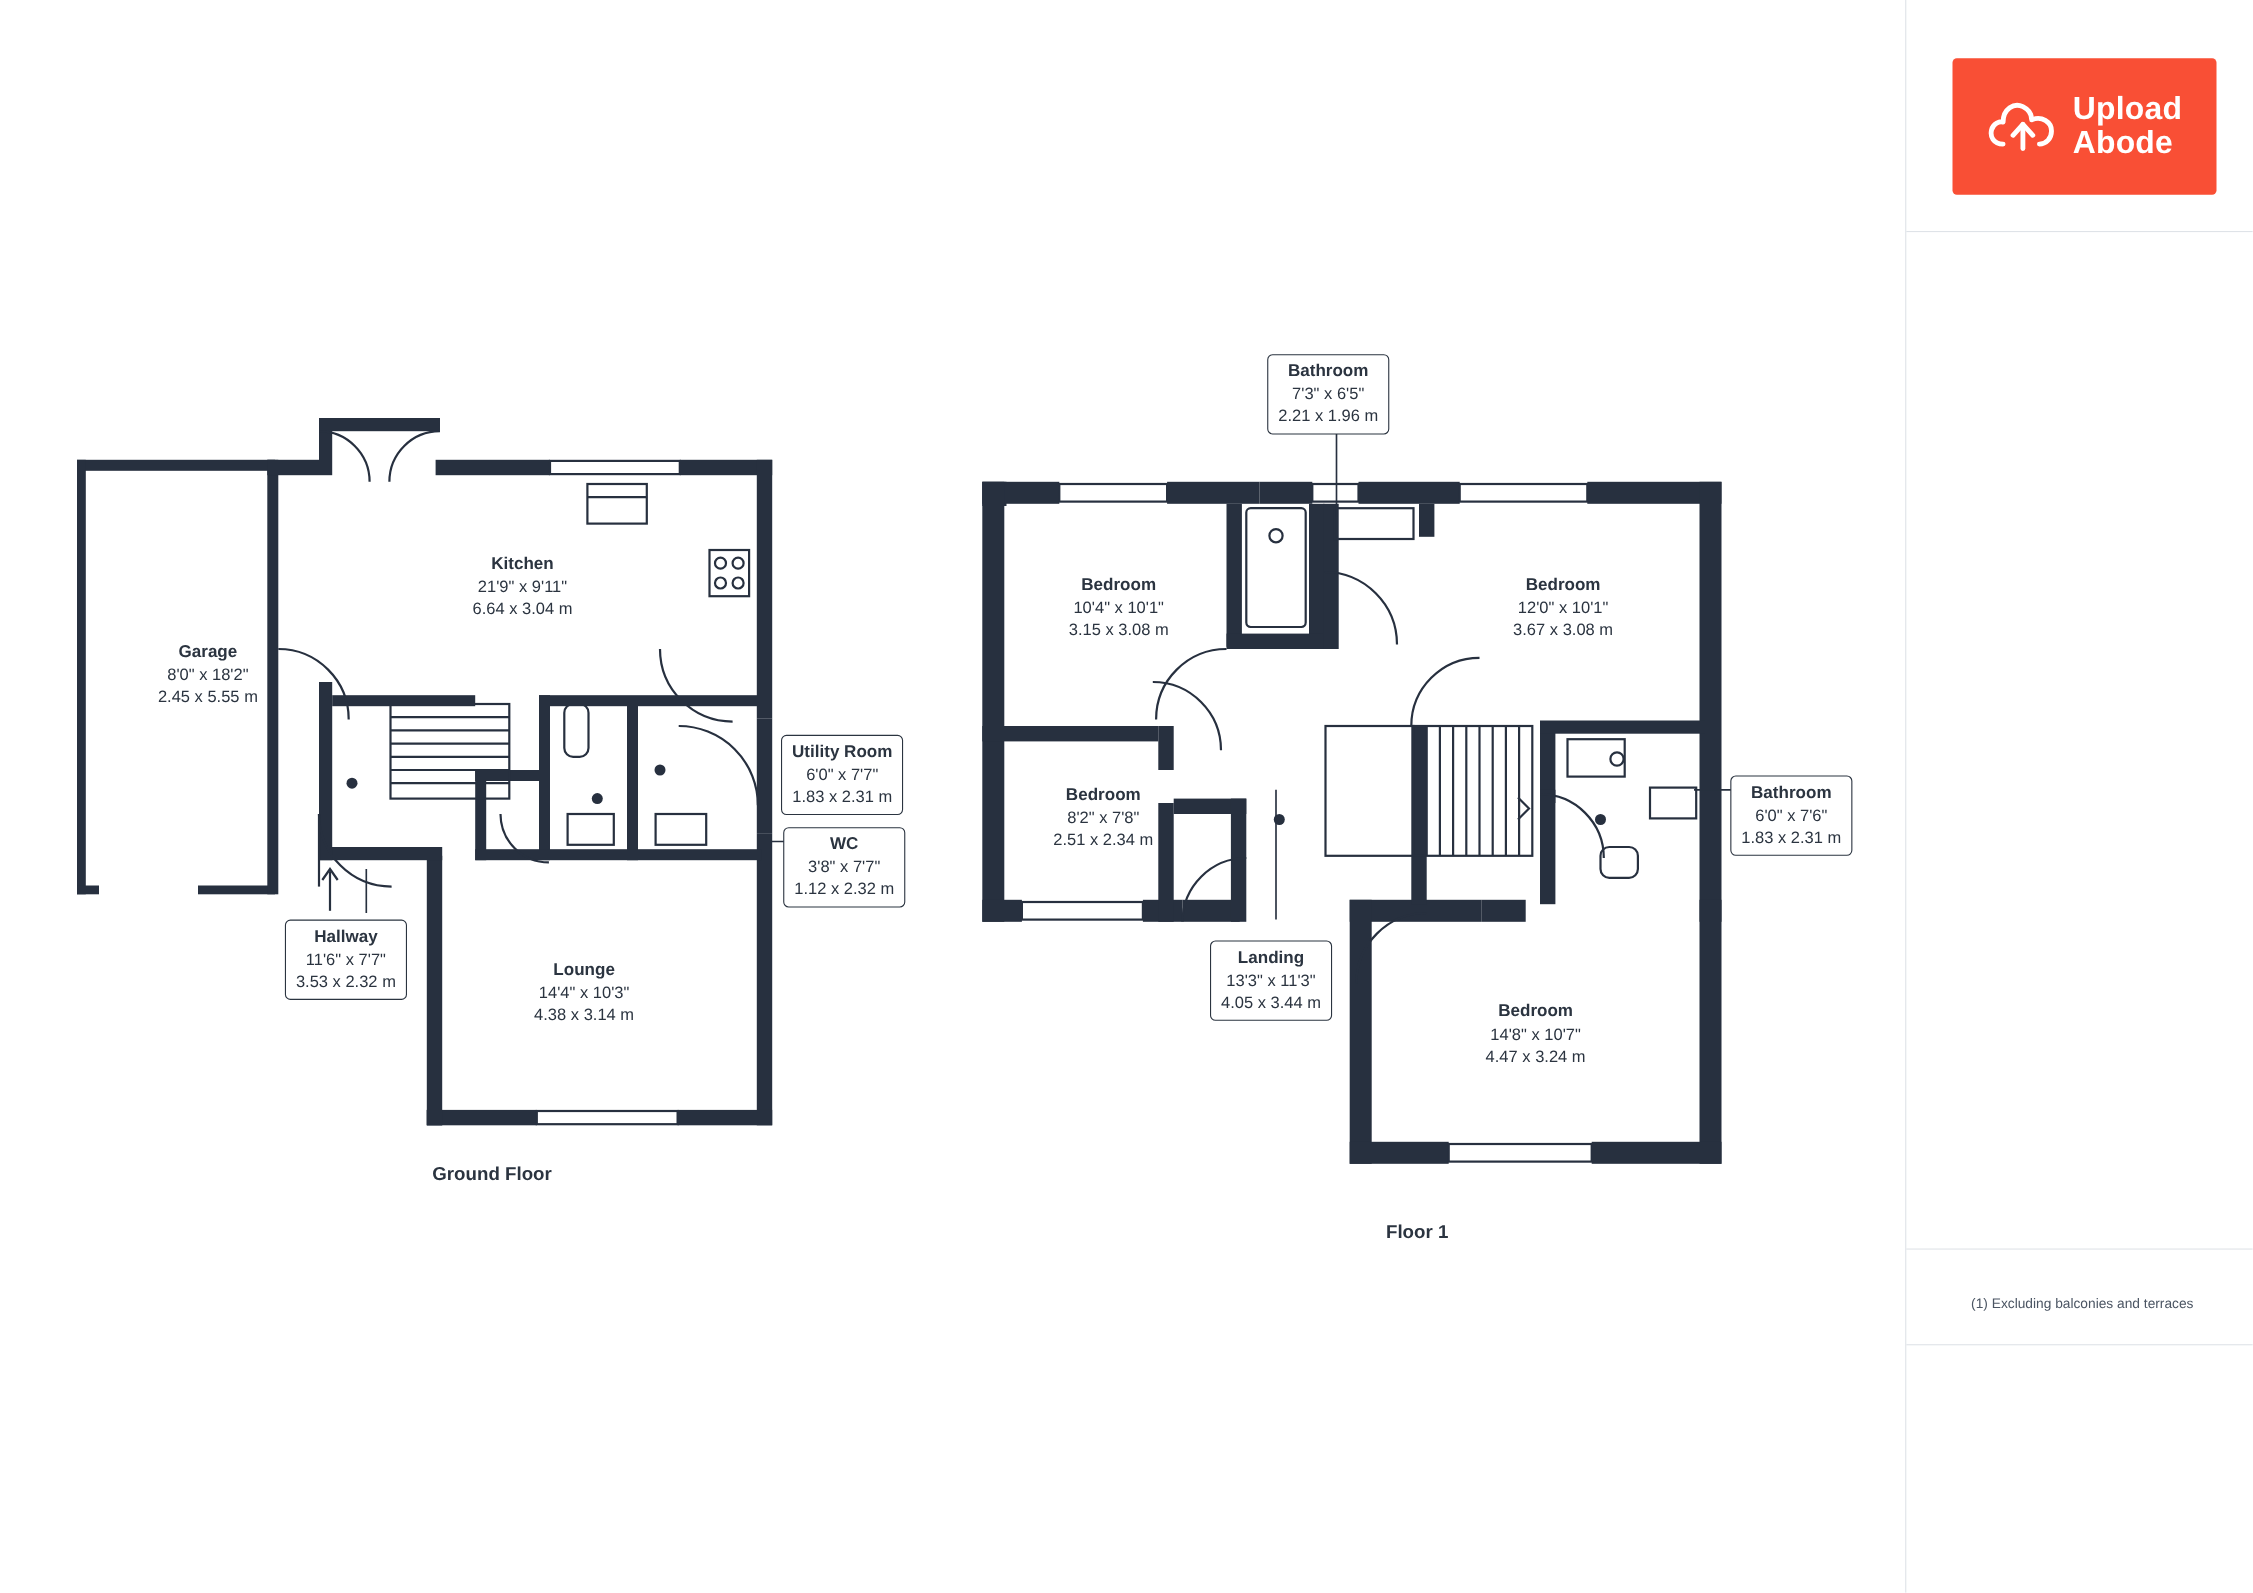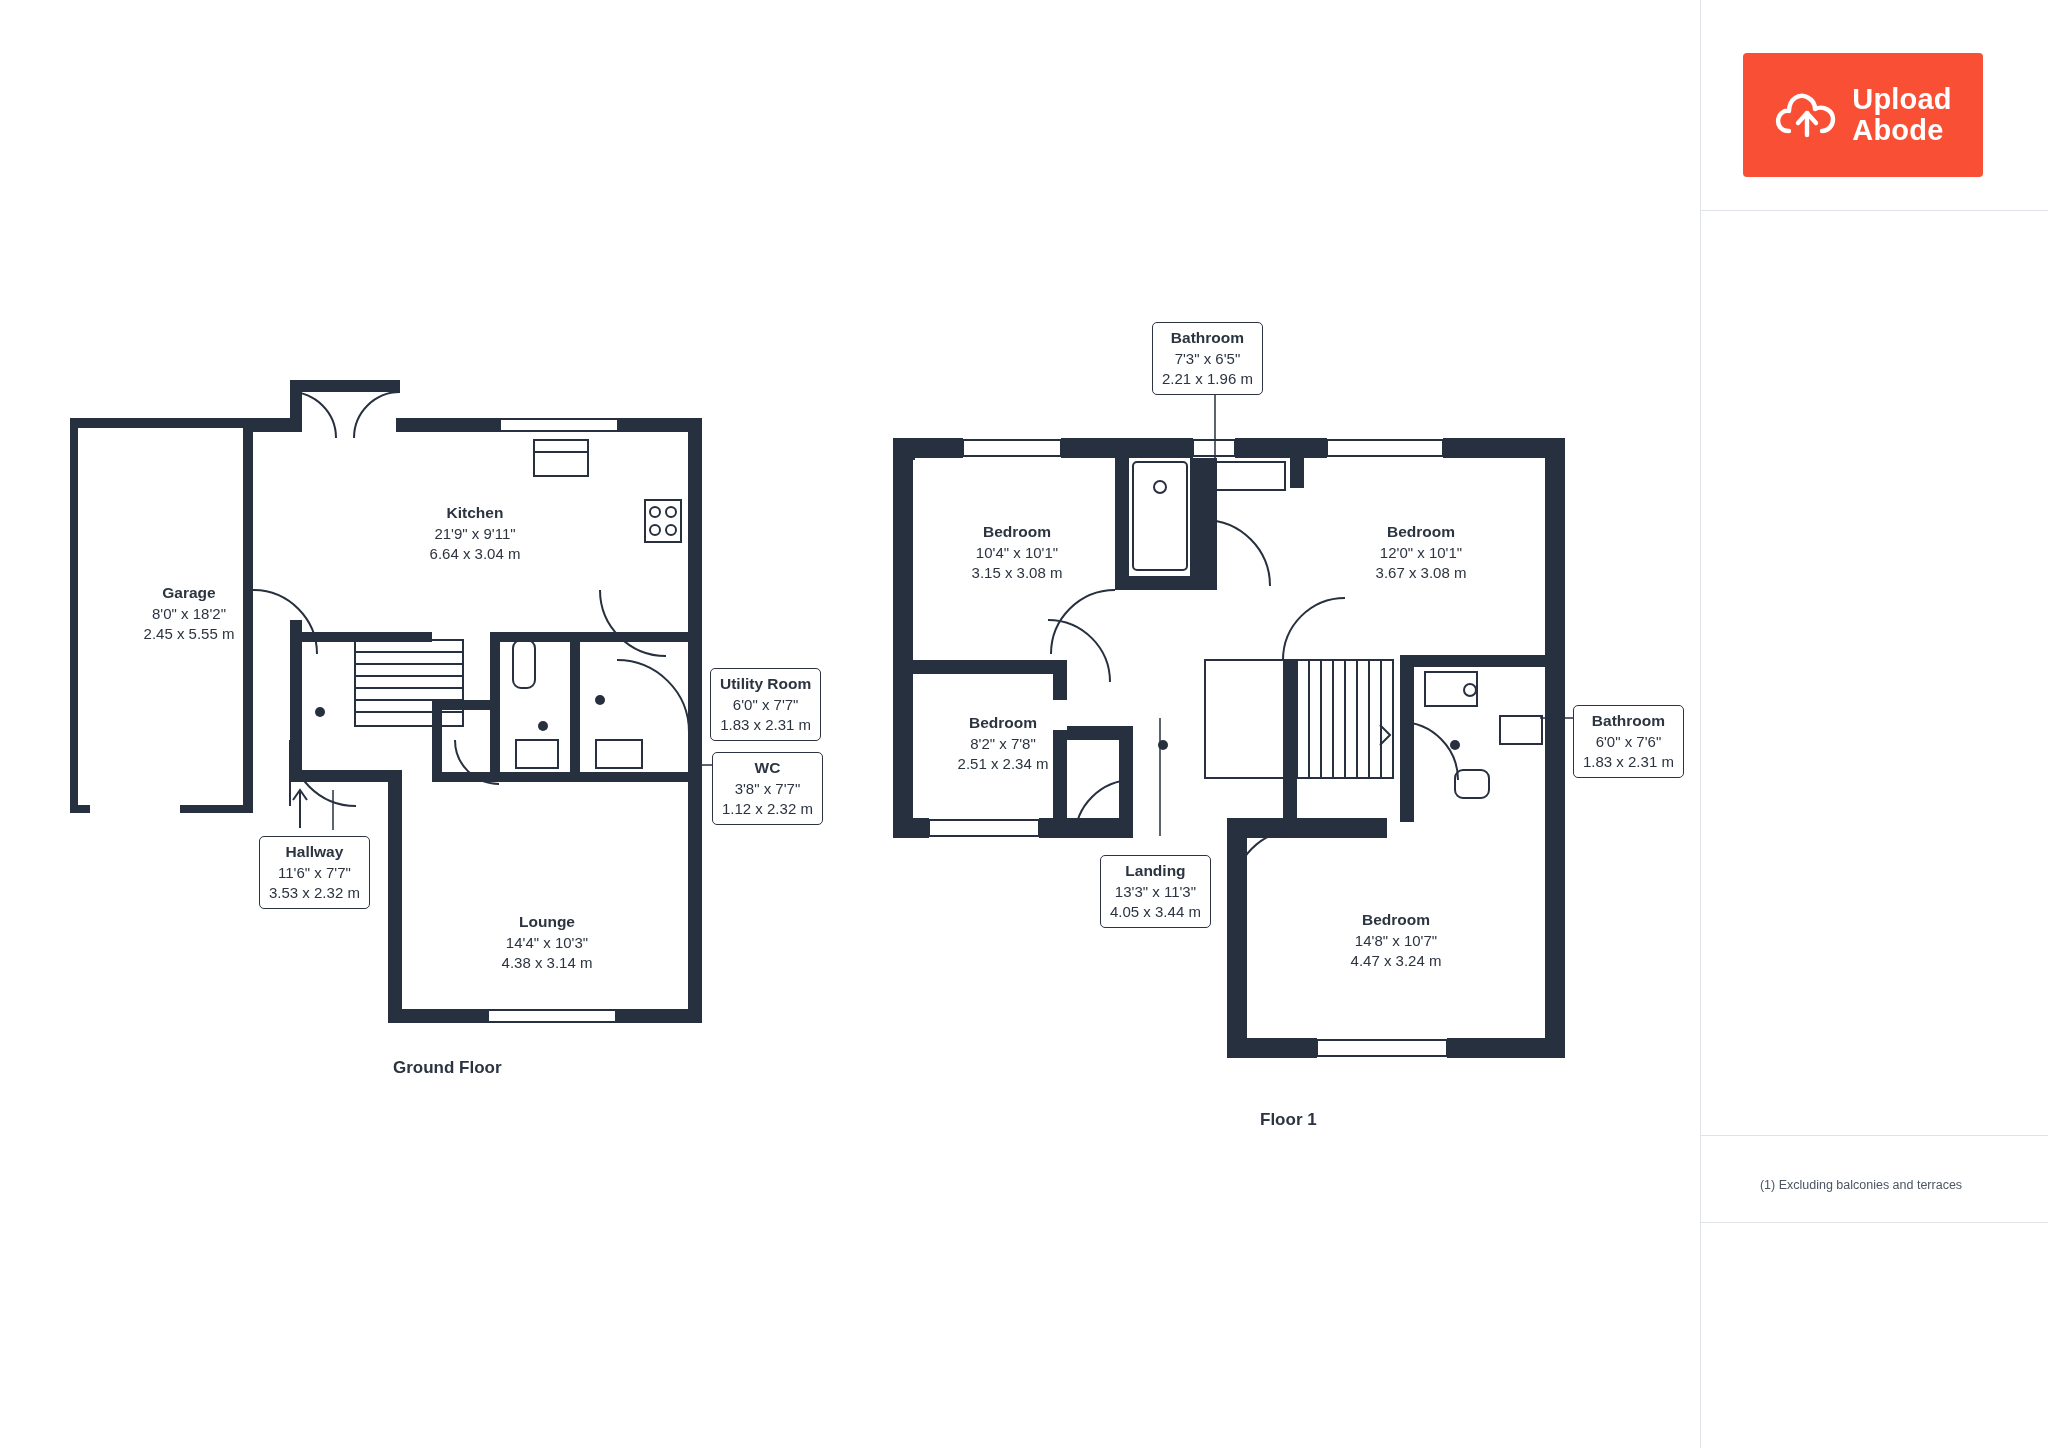--- a/index.html
+++ b/index.html
@@ -20,21 +20,21 @@
     width: 2048px;
     height: 1448px;
     background: #ffffff;
   }
 
   
   .sidebar {
     position: absolute;
     top: 0;
     right: 0;
-    width: 348px;
+    width: 316px;
     height: 1448px;
     border-left: 1px solid #dfe3e8;
     box-sizing: border-box;
   }
   .sidebar-sep {
     position: absolute;
     left: 0;
     right: 0;
     height: 1px;
     background: #dfe3e8;
@@ -378,21 +378,21 @@
       <span class="dim">3'8" x 7'7"</span>
       <span class="dim">1.12 x 2.32 m</span>
     </div>
 
     <div class="lbl boxed" style="left:259px; top:836px;">
       <span class="nm">Hallway</span>
       <span class="dim">11'6" x 7'7"</span>
       <span class="dim">3.53 x 2.32 m</span>
     </div>
 
-    <div class="lbl" style="left:457px; top:872px; width:180px;margin-top:40px;">
+    <div class="lbl" style="left:441px; top:872px; width:180px;">
       <span class="nm">Lounge</span>
       <span class="dim">14'4" x 10'3"</span>
       <span class="dim">4.38 x 3.14 m</span>
     </div>
 
     <div class="floor-title" style="left:393px; top:1058px;">Ground Floor</div>
 
     <div class="lbl boxed" style="left:1152px; top:322px;">
       <span class="nm">Bathroom</span>
       <span class="dim">7'3" x 6'5"</span>

